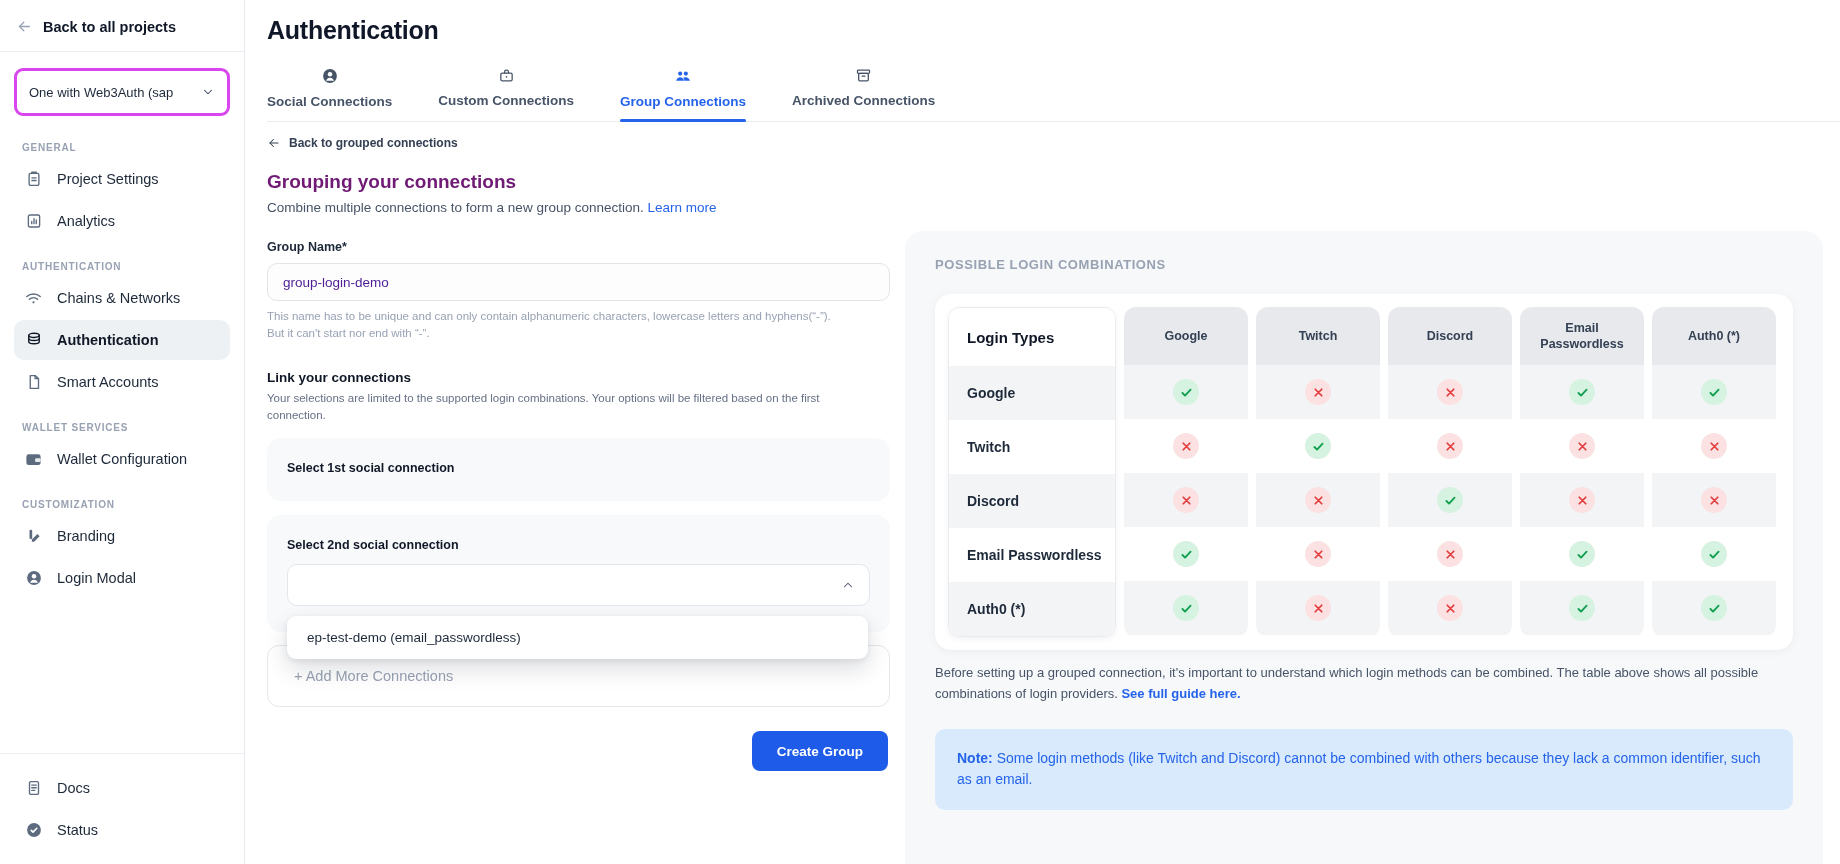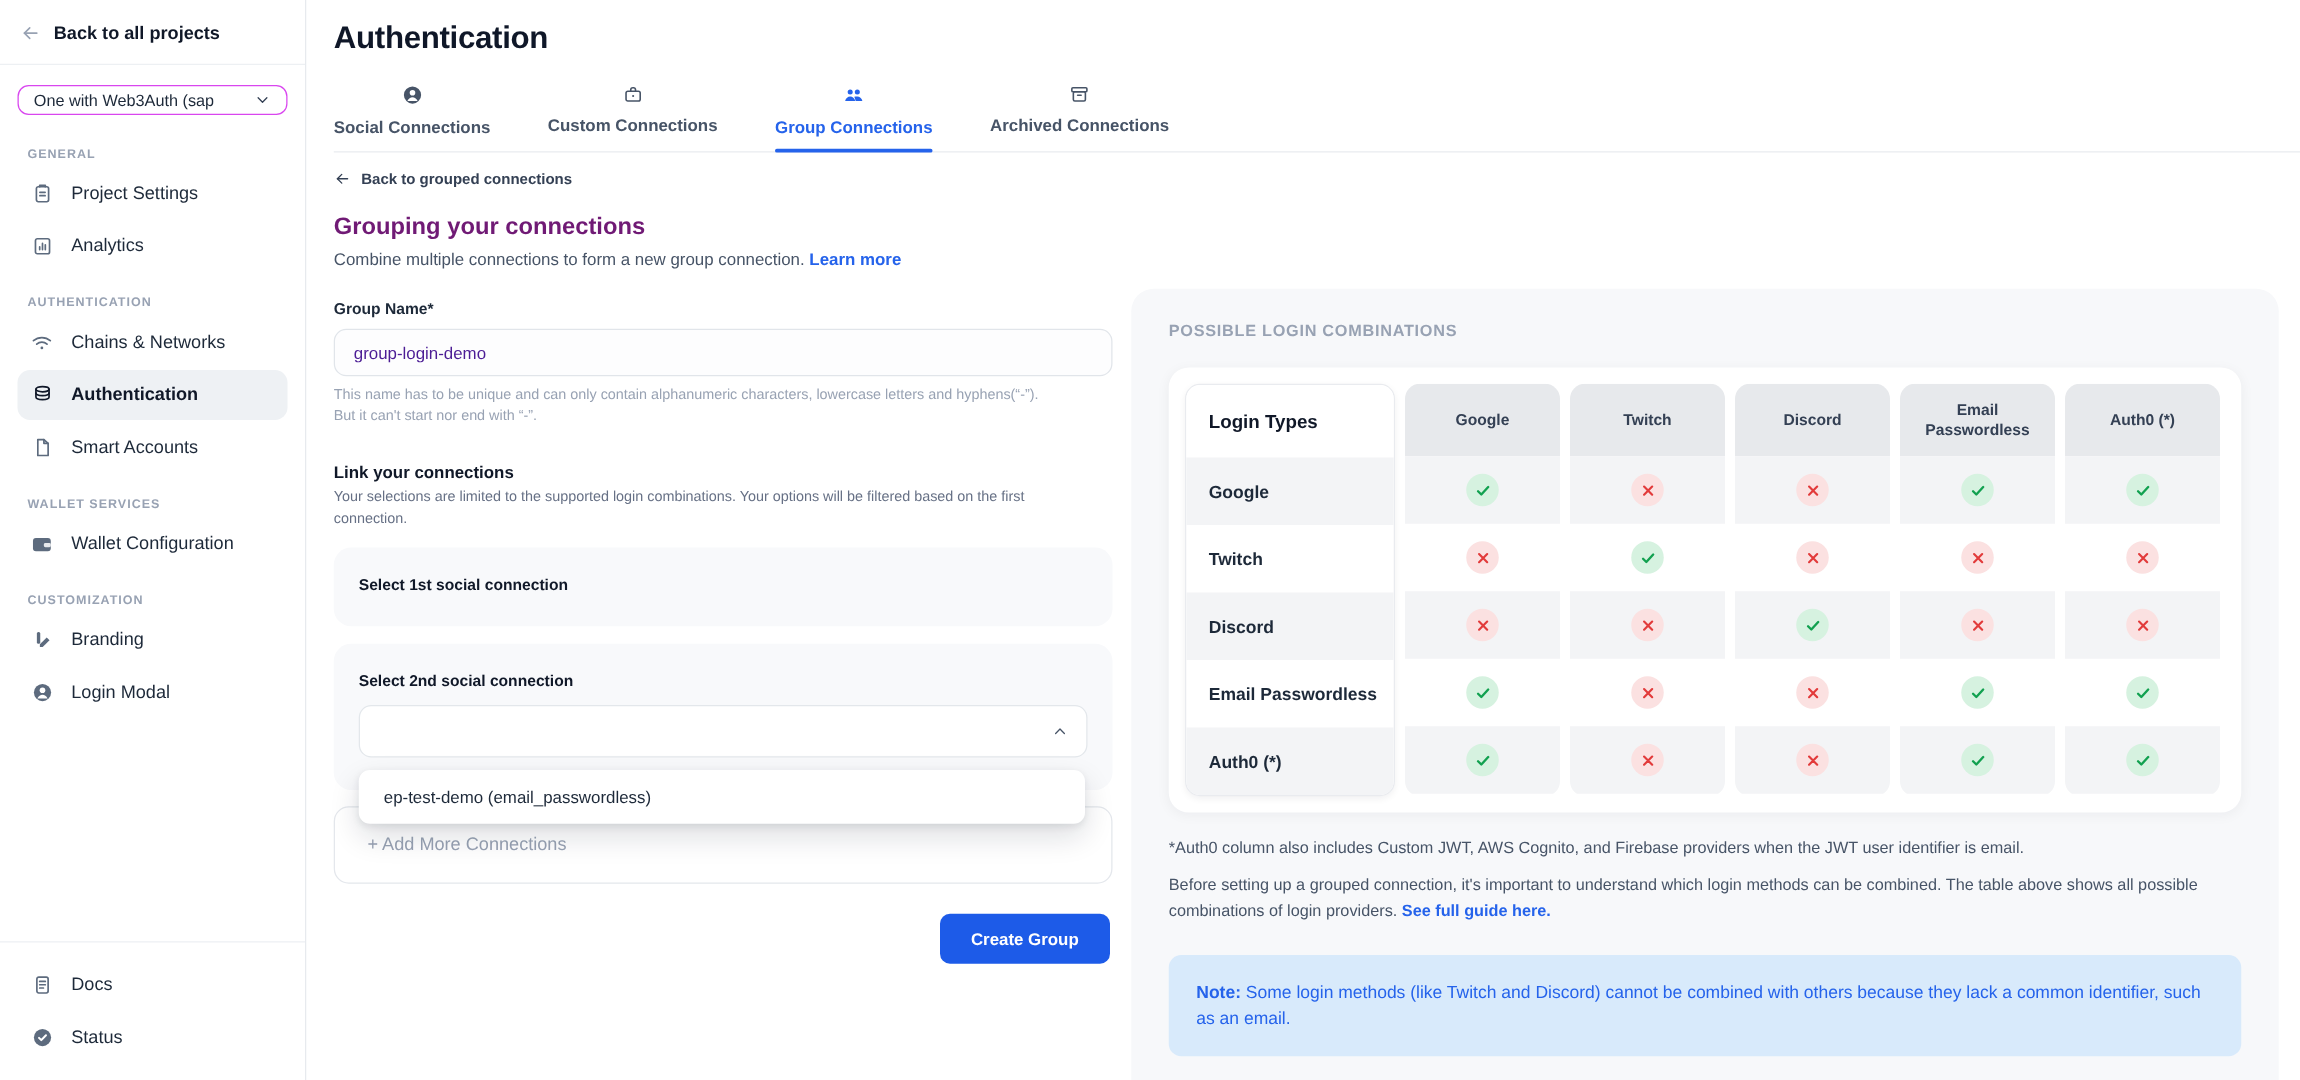--- a/index.html
+++ b/index.html
@@ -6,21 +6,21 @@
   html,body { width:1840px; height:864px; overflow:hidden; background:#fff;
     font-family:"Liberation Sans", sans-serif; color:#101828; }
   .app { display:flex; width:1840px; height:864px; }
 
   
   .sidebar { width:245px; flex:none; height:100%; border-right:1px solid #E7EAEE;
     display:flex; flex-direction:column; background:#fff; }
   .side-back { display:flex; align-items:center; gap:10px; padding:18px 16px 16px 16px;
     border-bottom:1px solid #EDF0F3; font-size:14.5px; font-weight:700; color:#101828; cursor:pointer; }
   .side-back .ic { color:#98A2B3; display:flex; }
-  .proj-box { margin:16px 14px 6px 14px; height:24px; border:1px solid #d946ef; border-radius:9px;
+  .proj-box { margin:16px 14px 6px 14px; height:48px; border:3px solid #d946ef; border-radius:9px;
     display:flex; align-items:center; justify-content:space-between; padding:0 12px; cursor:pointer; }
   .proj-box .txt { font-size:13px; color:#1D2939; white-space:nowrap; overflow:hidden; max-width:170px; }
   .proj-box .ic { color:#344054; display:flex; flex:none; }
   .side-nav { padding:0 14px; }
   .sec-label { margin:20px 8px 6px 8px; font-size:10px; font-weight:700; letter-spacing:.08em;
     color:#98A2B3; }
   .side-item { display:flex; align-items:center; gap:14px; height:40px; padding:0 10px;
     border-radius:10px; margin:2px 0; cursor:pointer; }
   .side-item .ic { color:#5D6B7E; display:flex; width:19px; justify-content:center; }
   .side-item .lbl { font-size:14.5px; font-weight:500; color:#1D2939; }
@@ -41,21 +41,21 @@
   .tab.active::after { content:""; position:absolute; left:0; right:0; bottom:-1px; height:3px;
     border-radius:2px; background:var(--accent); }
 
   .content-row { display:flex; align-items:flex-start; margin-top:14px; }
   .form-col { width:623px; flex:none; }
   .back-link { display:flex; align-items:center; gap:8px; font-size:12px; font-weight:600;
     color:#344054; cursor:pointer; }
   .back-link .ic { color:#344054; display:flex; }
   .h2 { margin-top:21px; font-size:19px; font-weight:700; color:#701a75; }
   .desc { margin-top:7px; font-size:13.5px; color:#475467; }
-  .link-blue { color:var(--accent); font-weight:700; cursor:pointer; }
+  .link-blue { color:var(--accent); font-weight:400; cursor:pointer; }
   .fld-label { margin-top:25px; font-size:12.5px; font-weight:700; color:#1D2939; }
   .text-input { margin-top:9px; width:100%; height:38px; border:1px solid #E1E5EA; border-radius:10px;
     background:#FDFDFE; padding:0 15px; font-size:13.5px; color:#4c1d95; outline:none;
     font-family:"Liberation Sans", sans-serif; }
   .helper { margin-top:7px; font-size:11.5px; line-height:1.5; color:#98A2B3; }
   .sub-h { margin-top:27px; font-size:13.5px; font-weight:700; color:#101828; }
   .helper2 { margin-top:5px; font-size:11.5px; line-height:1.5; color:#667085; width:98%; }
   .conn-card { margin-top:14px; background:#F8F9FB; border-radius:14px; padding:23px 20px 26px 20px; }
   .conn-card .c-label { font-size:12.5px; font-weight:700; color:#101828; }
   .select { margin-top:12px; height:42px; background:#fff; border:1px solid #E3E7EB; border-radius:10px;
@@ -534,21 +534,20 @@
                     <span class="mark yes">
                       <svg width="15" height="15" viewBox="0 0 24 24" fill="none" stroke="currentColor" stroke-width="3" stroke-linecap="round" stroke-linejoin="round">
                         <path d="M5.5 12.8l4.2 4.2 8.8-9.6"></path>
                       </svg>
                     </span>
                   </div>
                 </div>
               </div>
           </div>
         </div>
-        <div class="footnote">*Auth0 column also includes Custom JWT, AWS Cognito, and Firebase providers when the JWT user identifier is email.</div>
         <div class="guide">
           <span>Before setting up a grouped connection, it's important to understand which login methods can be combined. The table above shows all possible combinations of login providers.</span>
           <span class="link-blue">See full guide here.</span>
         </div>
         <div class="note-box">
           <b>Note:</b>
           <span>Some login methods (like Twitch and Discord) cannot be combined with others because they lack a common identifier, such as an email.</span>
         </div>
       </div>
     </div>

